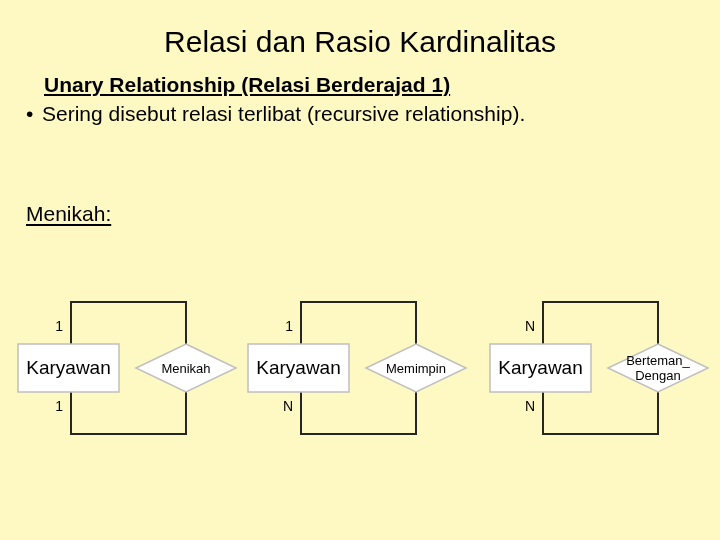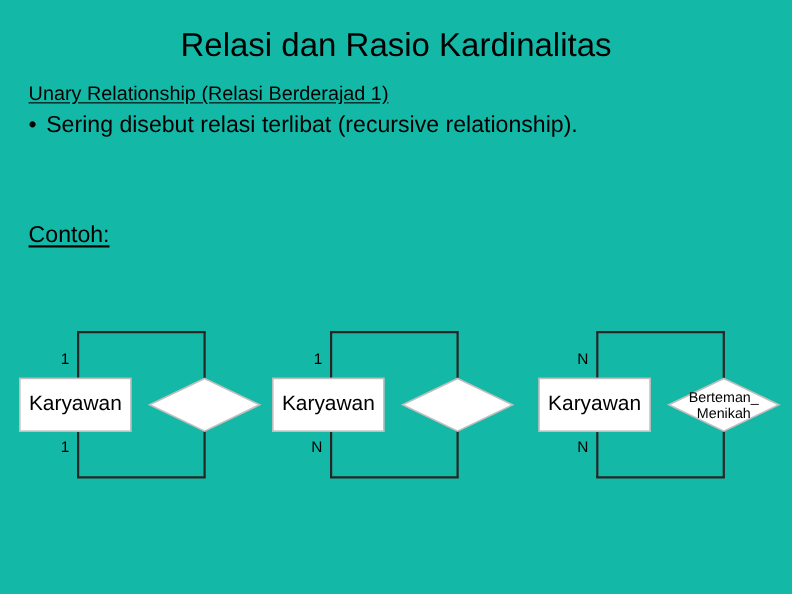--- a/index.html
+++ b/index.html
@@ -14,21 +14,21 @@
     overflow: hidden;
     font-family: "Liberation Sans", sans-serif;
     color: #000000;
   }
 
   #slide {
     position: absolute;
     inset: 0;
     width: 720px;
     height: 540px;
-    background: #14b8a6;
+    background: #fef9c3;
   }
 
   
   .slide-title {
     position: absolute;
     left: 0;
     top: 24px;
     width: 720px;
     text-align: center;
     font-size: 30px;
@@ -40,26 +40,26 @@
   }
 
   
   .body-block {
     position: absolute;
     left: 26px;
     top: 72px;
     width: 680px;
   }
   .heading-underlined {
-    font-size: 18px;
+    font-size: 21px;
     line-height: 26px;
-    font-weight: 400;
+    font-weight: 700;
     text-decoration: underline;
     text-underline-offset: 2px;
-    margin: 0 0 2px 0;
+    margin: 0 0 2px 18px;
     white-space: nowrap;
   }
   .bullet-line {
     font-size: 21px;
     line-height: 28px;
     font-weight: 400;
     white-space: nowrap;
     margin: 0;
   }
   .bullet-dot {
@@ -129,65 +129,67 @@
 
   <div class="body-block">
     <div class="heading-underlined">Unary Relationship (Relasi Berderajad 1)</div>
 
 
     <div class="bullet-line">
       <span class="bullet-dot">•</span><span>Sering disebut relasi terlibat (recursive relationship).</span>
     </div>
   </div>
 
-  <div class="contoh">Contoh:</div>
+  <div class="contoh">Menikah:</div>
 
   <div id="diagram-area">
       <div class="er-diagram" style="left: 10px;">
         <svg class="er-svg" width="240" height="175" viewBox="0 0 240 175">
           <line x1="61" y1="64" x2="61" y2="22" stroke="#262626" stroke-width="2"></line>
           <line x1="60" y1="22" x2="177" y2="22" stroke="#262626" stroke-width="2"></line>
           <line x1="176" y1="22" x2="176" y2="64" stroke="#262626" stroke-width="2"></line>
           <line x1="61" y1="112" x2="61" y2="154" stroke="#262626" stroke-width="2"></line>
           <line x1="60" y1="154" x2="177" y2="154" stroke="#262626" stroke-width="2"></line>
           <line x1="176" y1="154" x2="176" y2="112" stroke="#262626" stroke-width="2"></line>
           <rect x="8" y="64" width="101" height="48" fill="#ffffff" stroke="#bfbfbf" stroke-width="1.5"></rect>
           <polygon points="176,64 226,88 176,112 126,88" fill="#ffffff" stroke="#bfbfbf" stroke-width="1.5"></polygon>
         </svg>
         <div class="entity-label" style="left: 8px; top: 78px; width: 101px;">Karyawan</div>
+        <div class="rel-label" style="left: 121px; top: 80.5px; width: 110px;">Menikah</div>
         <div class="card-label" style="left: 25px; top: 38px; width: 28px; text-align: right;">1</div>
         <div class="card-label" style="left: 25px; top: 118px; width: 28px; text-align: right;">1</div>
       </div>
       <div class="er-diagram" style="left: 240px;">
         <svg class="er-svg" width="240" height="175" viewBox="0 0 240 175">
           <line x1="61" y1="64" x2="61" y2="22" stroke="#262626" stroke-width="2"></line>
           <line x1="60" y1="22" x2="177" y2="22" stroke="#262626" stroke-width="2"></line>
           <line x1="176" y1="22" x2="176" y2="64" stroke="#262626" stroke-width="2"></line>
           <line x1="61" y1="112" x2="61" y2="154" stroke="#262626" stroke-width="2"></line>
           <line x1="60" y1="154" x2="177" y2="154" stroke="#262626" stroke-width="2"></line>
           <line x1="176" y1="154" x2="176" y2="112" stroke="#262626" stroke-width="2"></line>
           <rect x="8" y="64" width="101" height="48" fill="#ffffff" stroke="#bfbfbf" stroke-width="1.5"></rect>
           <polygon points="176,64 226,88 176,112 126,88" fill="#ffffff" stroke="#bfbfbf" stroke-width="1.5"></polygon>
         </svg>
         <div class="entity-label" style="left: 8px; top: 78px; width: 101px;">Karyawan</div>
+        <div class="rel-label" style="left: 121px; top: 80.5px; width: 110px;">Memimpin</div>
         <div class="card-label" style="left: 25px; top: 38px; width: 28px; text-align: right;">1</div>
         <div class="card-label" style="left: 25px; top: 118px; width: 28px; text-align: right;">N</div>
       </div>
       <div class="er-diagram" style="left: 482px;">
         <svg class="er-svg" width="240" height="175" viewBox="0 0 240 175">
           <line x1="61" y1="64" x2="61" y2="22" stroke="#262626" stroke-width="2"></line>
           <line x1="60" y1="22" x2="177" y2="22" stroke="#262626" stroke-width="2"></line>
           <line x1="176" y1="22" x2="176" y2="64" stroke="#262626" stroke-width="2"></line>
           <line x1="61" y1="112" x2="61" y2="154" stroke="#262626" stroke-width="2"></line>
           <line x1="60" y1="154" x2="177" y2="154" stroke="#262626" stroke-width="2"></line>
           <line x1="176" y1="154" x2="176" y2="112" stroke="#262626" stroke-width="2"></line>
           <rect x="8" y="64" width="101" height="48" fill="#ffffff" stroke="#bfbfbf" stroke-width="1.5"></rect>
           <polygon points="176,64 226,88 176,112 126,88" fill="#ffffff" stroke="#bfbfbf" stroke-width="1.5"></polygon>
         </svg>
         <div class="entity-label" style="left: 8px; top: 78px; width: 101px;">Karyawan</div>
         <div class="rel-label" style="left: 121px; top: 73px; width: 110px;">Berteman_
-Menikah</div>
+Dengan</div>
         <div class="card-label" style="left: 25px; top: 38px; width: 28px; text-align: right;">N</div>
         <div class="card-label" style="left: 25px; top: 118px; width: 28px; text-align: right;">N</div>
       </div>
     </div>
 
 </div>
 
 </body></html>

